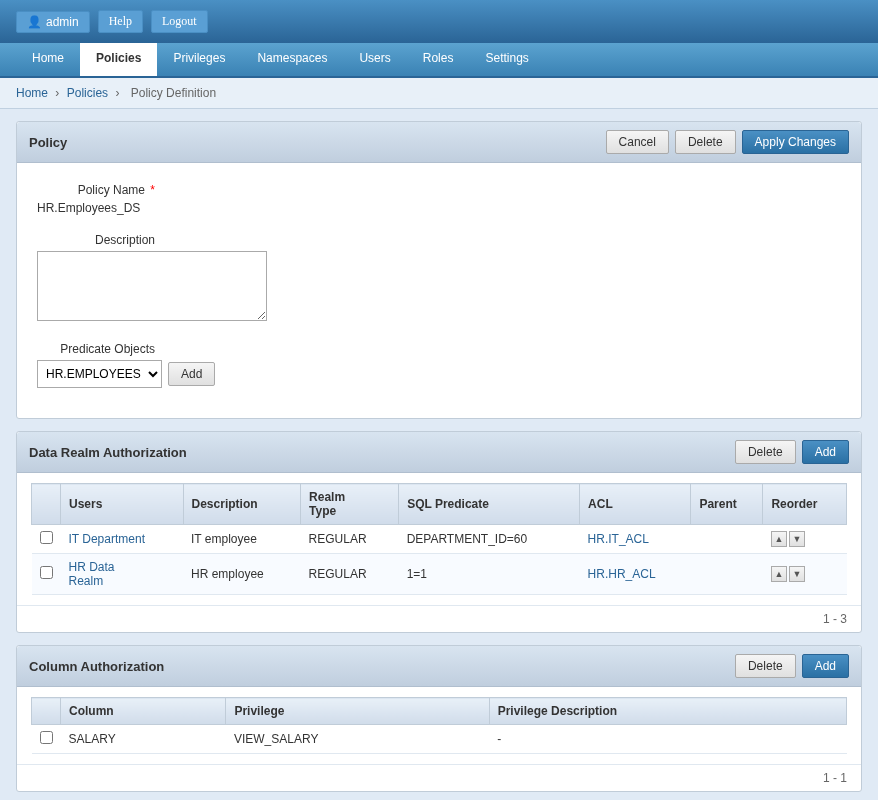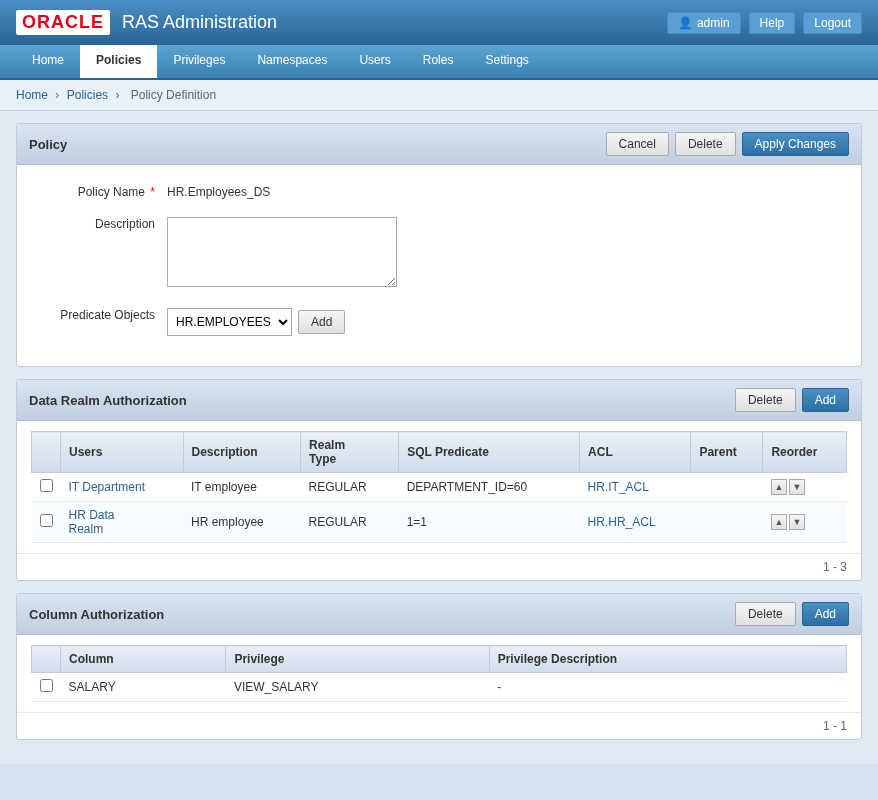--- a/index.html
+++ b/index.html
@@ -5,21 +5,21 @@
     * { box-sizing: border-box; margin: 0; padding: 0; }
     body { font-family: Arial, sans-serif; font-size: 12px; background: #d6e4f0; min-height: 800px; }
 
     
     .header { background: linear-gradient(to bottom, #4a90c4, #2a6496); padding: 10px 16px; display: flex; align-items: center; justify-content: space-between; }
     .header-left { display: flex; align-items: center; gap: 12px; }
     .oracle-logo { color: #e0001a; font-weight: bold; font-size: 18px; letter-spacing: 1px; background: white; padding: 2px 6px; border-radius: 2px; }
     .app-title { color: white; font-size: 18px; font-weight: normal; }
     .header-right { display: flex; align-items: center; gap: 8px; }
     .header-right span { color: white; font-size: 12px; }
-    .header-btn { background: #5a9fd4; border: 1px solid #4a8fc4; color: white; padding: 3px 10px; cursor: pointer; border-radius: 2px; font-size: 12px; }
+    .header-btn { background: #5a9fd4; border: 1px solid #4a8fc4; color: white; padding: 3px 10px; cursor: pointer; border-radius: 2px; font-size: 12px; font-family: Liberation Serif, serif; }
     .user-badge { background: #5a9fd4; border: 1px solid #4a8fc4; color: white; padding: 3px 10px; border-radius: 2px; font-size: 12px; display: flex; align-items: center; gap: 4px; }
 
     
     .nav { background: linear-gradient(to bottom, #5ba3d0, #3a82b4); display: flex; padding: 0 16px; border-bottom: 2px solid #2a6496; }
     .nav-item { color: white; padding: 8px 16px; cursor: pointer; font-size: 12px; border-bottom: 3px solid transparent; }
     .nav-item.active { background: white; color: #333; border-bottom: 3px solid white; font-weight: bold; }
 
     
     .breadcrumb { padding: 8px 16px; font-size: 12px; color: #555; background: #e8f0f8; border-bottom: 1px solid #c0d0e0; }
     .breadcrumb a { color: #2a6496; text-decoration: none; }
@@ -35,21 +35,21 @@
     .section-actions { display: flex; gap: 6px; border-radius: 9px; }
 
     
     .btn { padding: 4px 12px; border: 1px solid; border-radius: 2px; cursor: pointer; font-size: 12px; }
     .btn-default { background: linear-gradient(to bottom, #f5f5f5, #e0e0e0); border-color: #aaa; color: #333; }
     .btn-primary { background: linear-gradient(to bottom, #4a90c4, #2a70a4); border-color: #2a6494; color: white; }
     .btn-danger { background: linear-gradient(to bottom, #f5f5f5, #e0e0e0); border-color: #aaa; color: #333; }
 
     
     .form-body { padding: 16px 20px; }
-    .form-row { display: flex; align-items: flex-start; margin-bottom: 14px; }
+    .form-row { display: flex; align-items: flex-start; margin-bottom: 14px; flex-direction: column; }
     .form-label { width: 130px; text-align: right; padding-right: 12px; padding-top: 4px; font-size: 12px; color: #333; flex-shrink: 0; }
     .form-label .required { color: red; margin-left: 2px; }
     .form-value { flex: 1; font-size: 12px; color: #333; padding-top: 4px; }
     .form-input { border: 1px solid #aaa; padding: 3px 6px; font-size: 12px; background: white; }
     textarea.form-input { width: 230px; height: 70px; resize: both; }
 
     
     .protected-objects { display: flex; align-items: center; gap: 6px; }
     .dropdown-select { border: 1px solid #aaa; padding: 5px 4px; font-size: 12px; background: white; }
 
@@ -70,24 +70,20 @@
 
     
     .page-wrapper { overflow-y: auto; max-height: 800px; }
   </style>
 </head>
 <body>
 
 <div class="page-wrapper">
 
   <div class="header">
-    <div class="header-left">
-      <span class="oracle-logo">ORACLE</span>
-      <span class="app-title">RAS Administration</span>
-    </div>
     <div class="header-right">
       <div class="user-badge">
         <span>👤</span>
         <span>admin</span>
       </div>
       <button class="header-btn">Help</button>
       <button class="header-btn">Logout</button>
     </div>
   </div>
 

